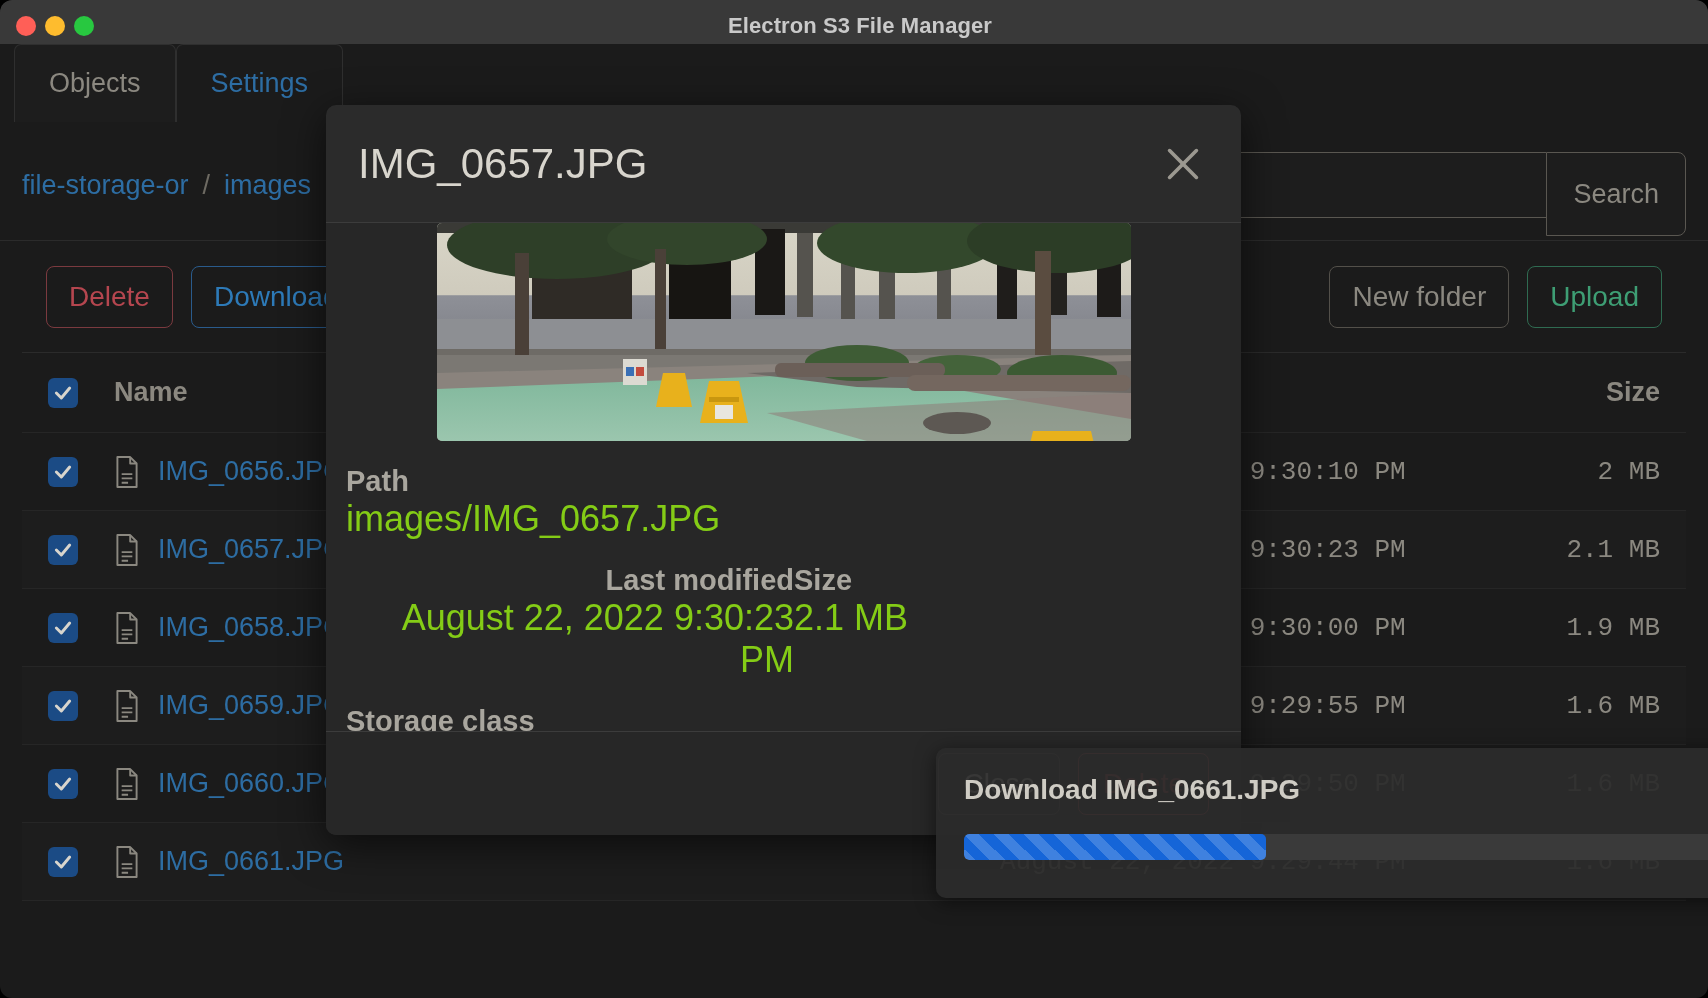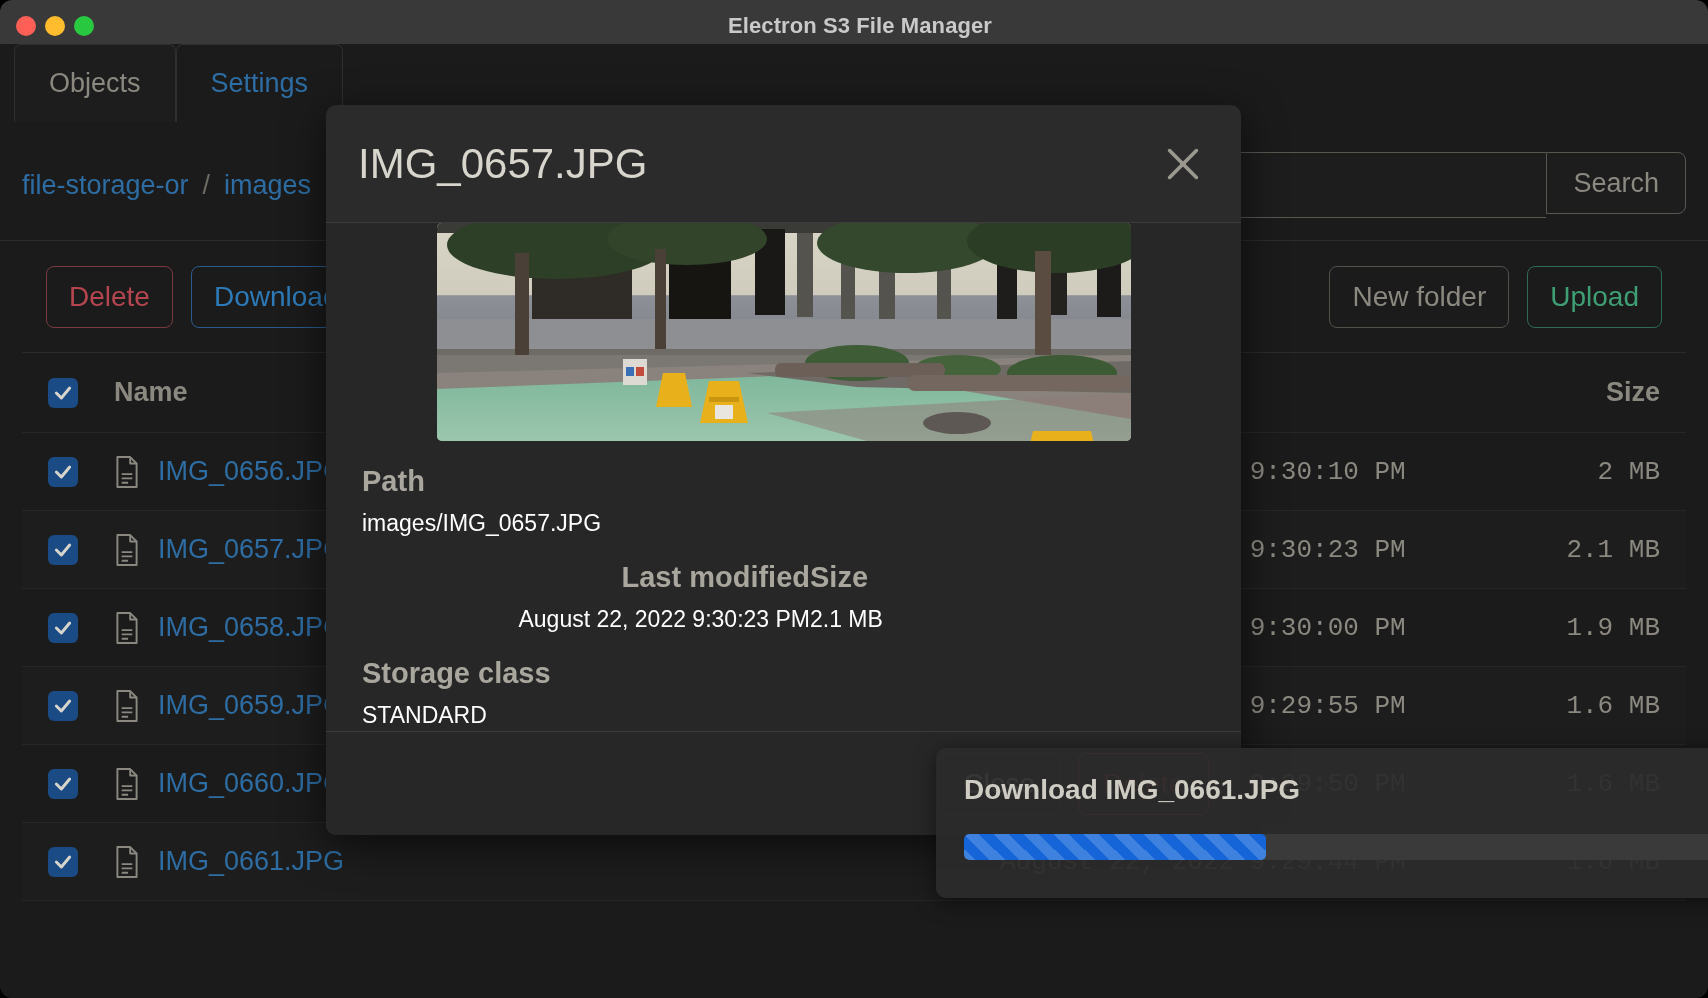--- a/index.html
+++ b/index.html
@@ -90,21 +90,21 @@
     border: 1px solid #5a5751;
     border-right: none;
     border-top-left-radius: 8px;
     border-bottom-left-radius: 8px;
     color: #d8d5cd; font-size: 26px;
     padding: 0 16px;
     outline: none;
     font-family: "Liberation Sans", sans-serif;
   }
   .search-btn {
-    height: 62px; padding: 0 26px;
+    height: 84px; padding: 0 26px;
     background: #1d1d1d;
     border: 1px solid #5a5751;
     border-top-right-radius: 8px;
     border-bottom-right-radius: 8px;
     color: #8b8880; font-size: 27px;
     display: flex; align-items: center;
     cursor: pointer;
     font-family: "Liberation Sans", sans-serif;
   }
 
@@ -197,39 +197,39 @@
   .modal-title {
     font-size: 42px; color: #d8d5cd; flex: 1 1 auto;
   }
   .modal-close {
     width: 52px; height: 52px;
     display: flex; align-items: center; justify-content: center;
     cursor: pointer;
   }
   .modal-body {
     flex: 1 1 auto;
-    padding: 0 36px;
+    padding: 0 20px;
     overflow: hidden;
     background: #272727;
   }
   .preview {
     width: 694px; height: 218px;
     margin: 0 auto;
     border-radius: 5px;
     overflow: hidden;
     position: relative;
     background: #4a5a4c;
   }
   .preview svg { display: block; width: 100%; height: 100%; }
   .meta-label {
     font-size: 29px; font-weight: bold; color: #a9a69e;
     margin-top: 24px;
   }
   .meta-value {
-    font-size: 23px; color: #ffffff; margin-top: 12px;
+    font-size: 36px; color: #84cc16; margin-top: 0;
   }
   .meta-grid { display: flex; }
   .meta-col-1 { flex: 0 0 448px; text-align: right; }
   .meta-col-2 { flex: 1 1 auto; }
   .modal-foot {
     flex: 0 0 auto; height: 104px;
     border-top: 1px solid #3c3c3c;
     display: flex; align-items: center; justify-content: flex-end;
     gap: 18px;
     padding: 0 32px;

